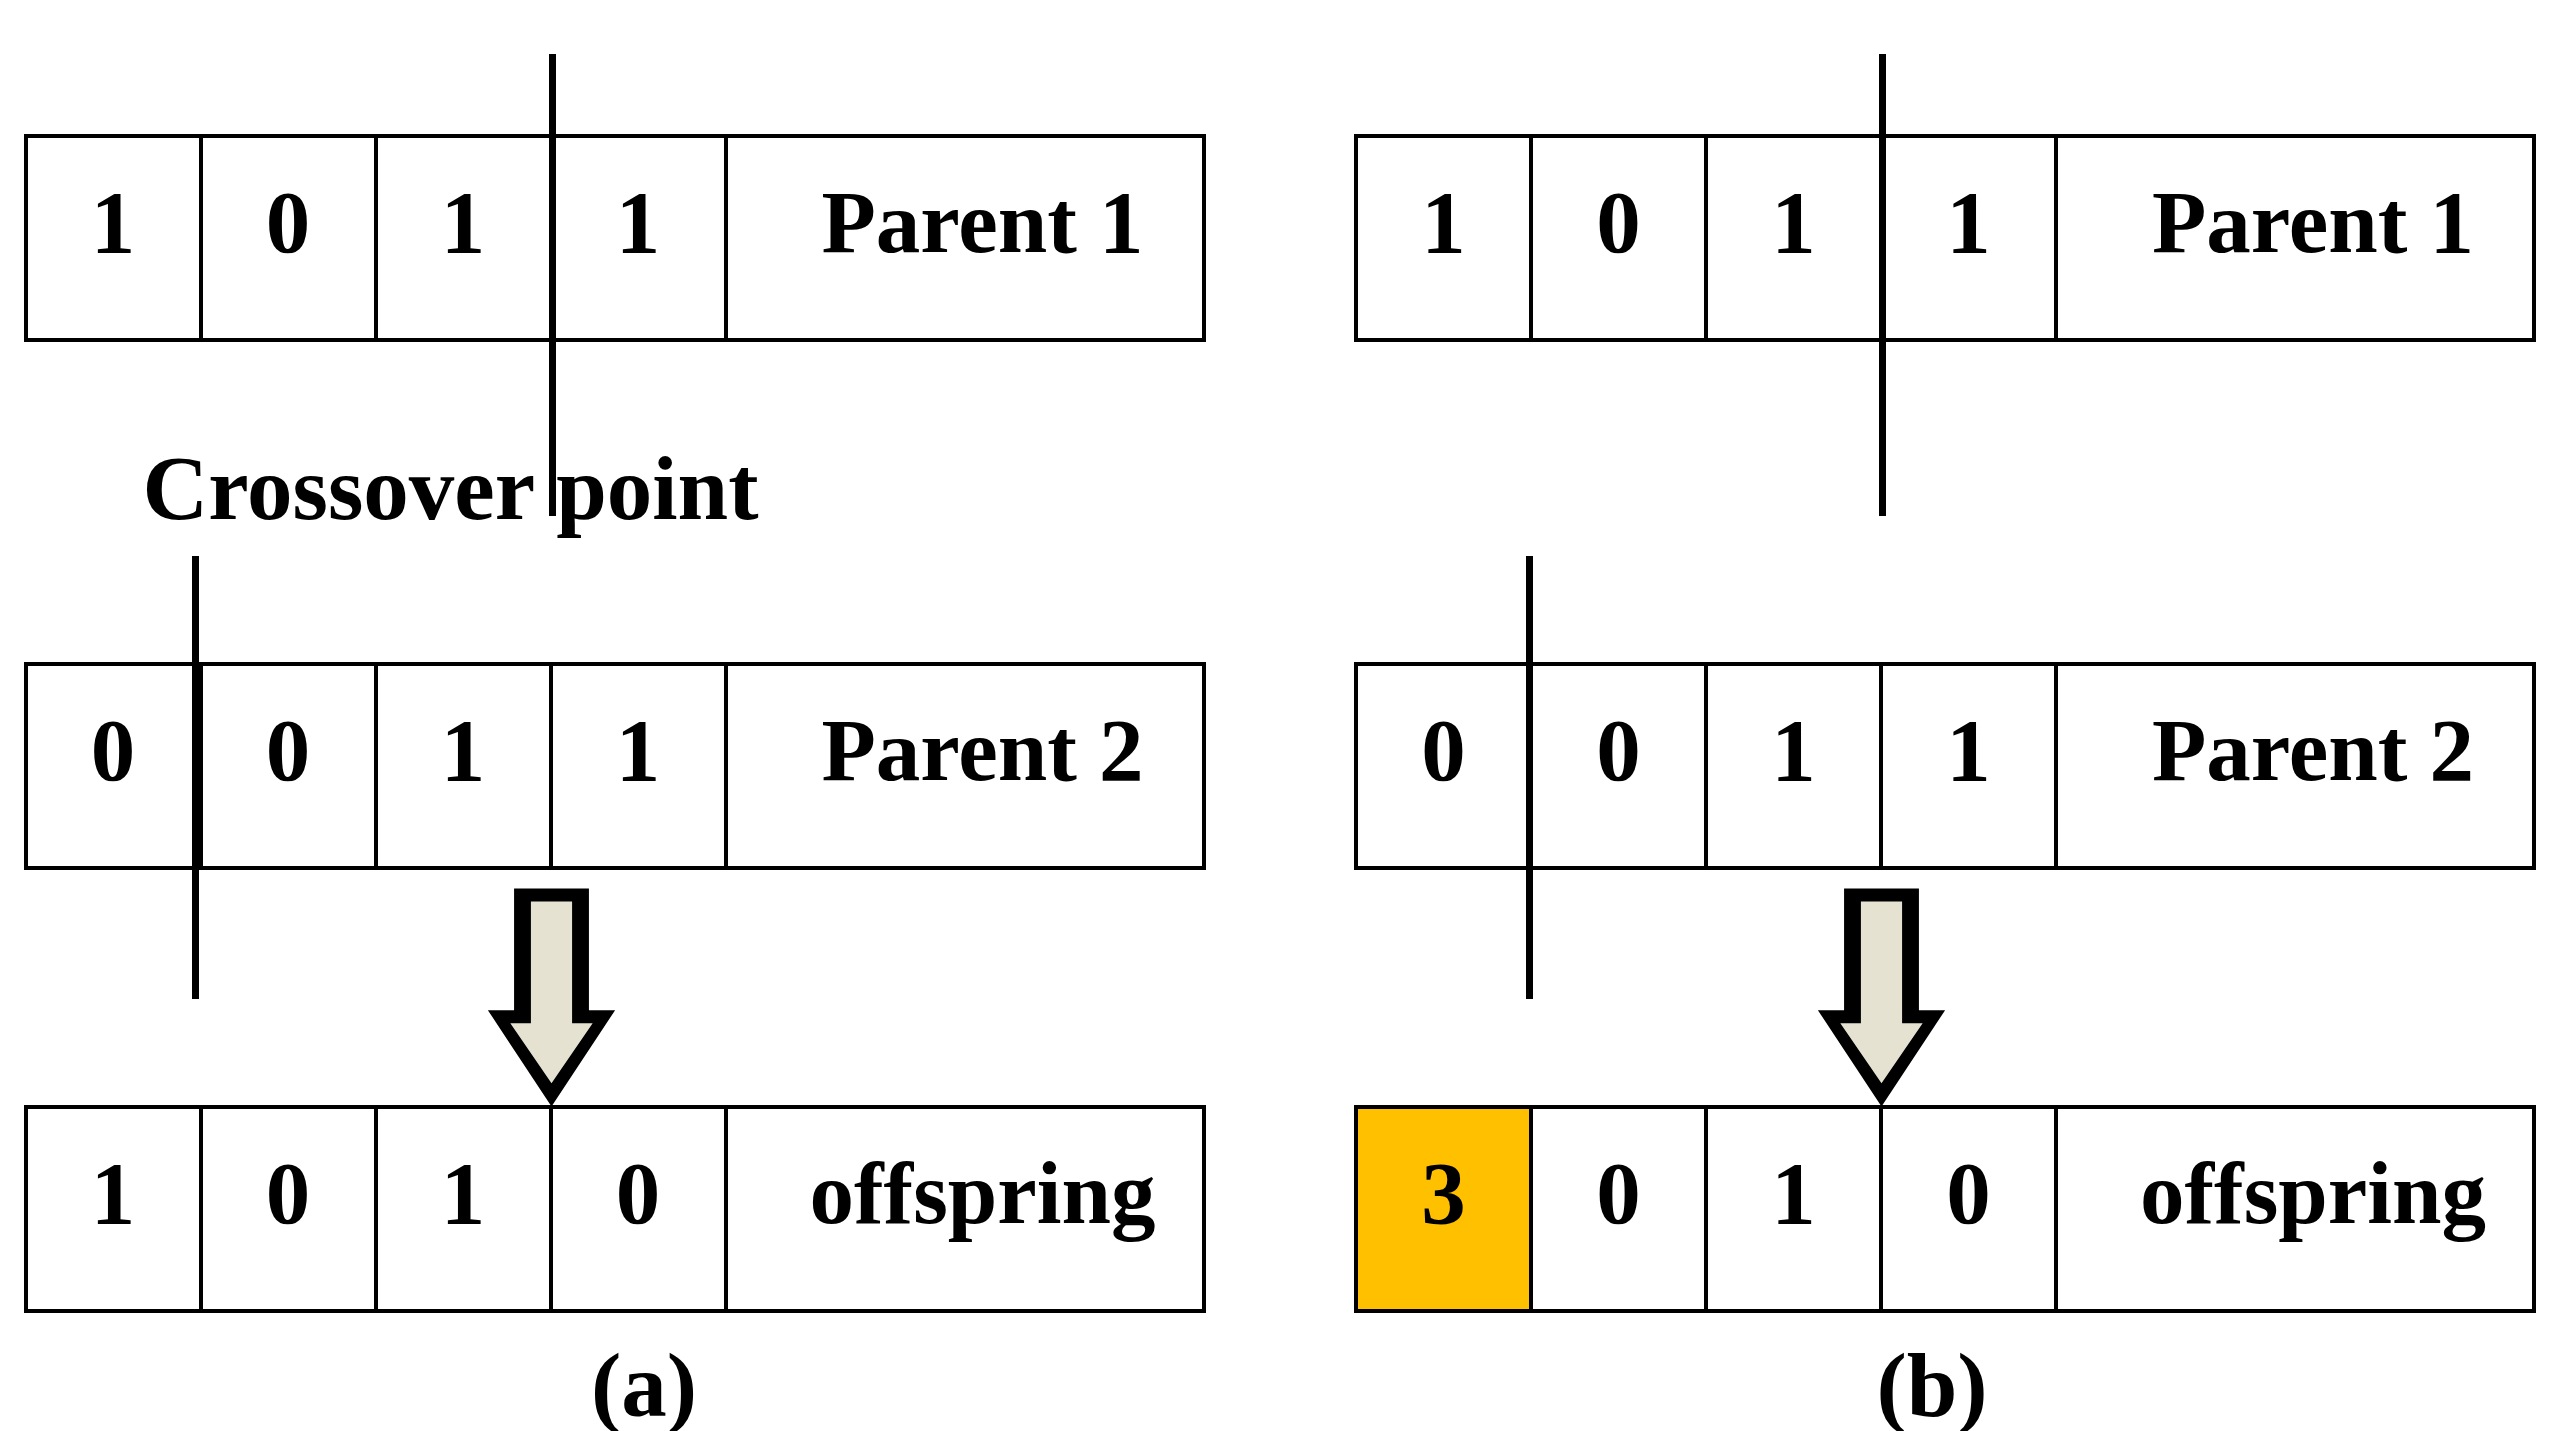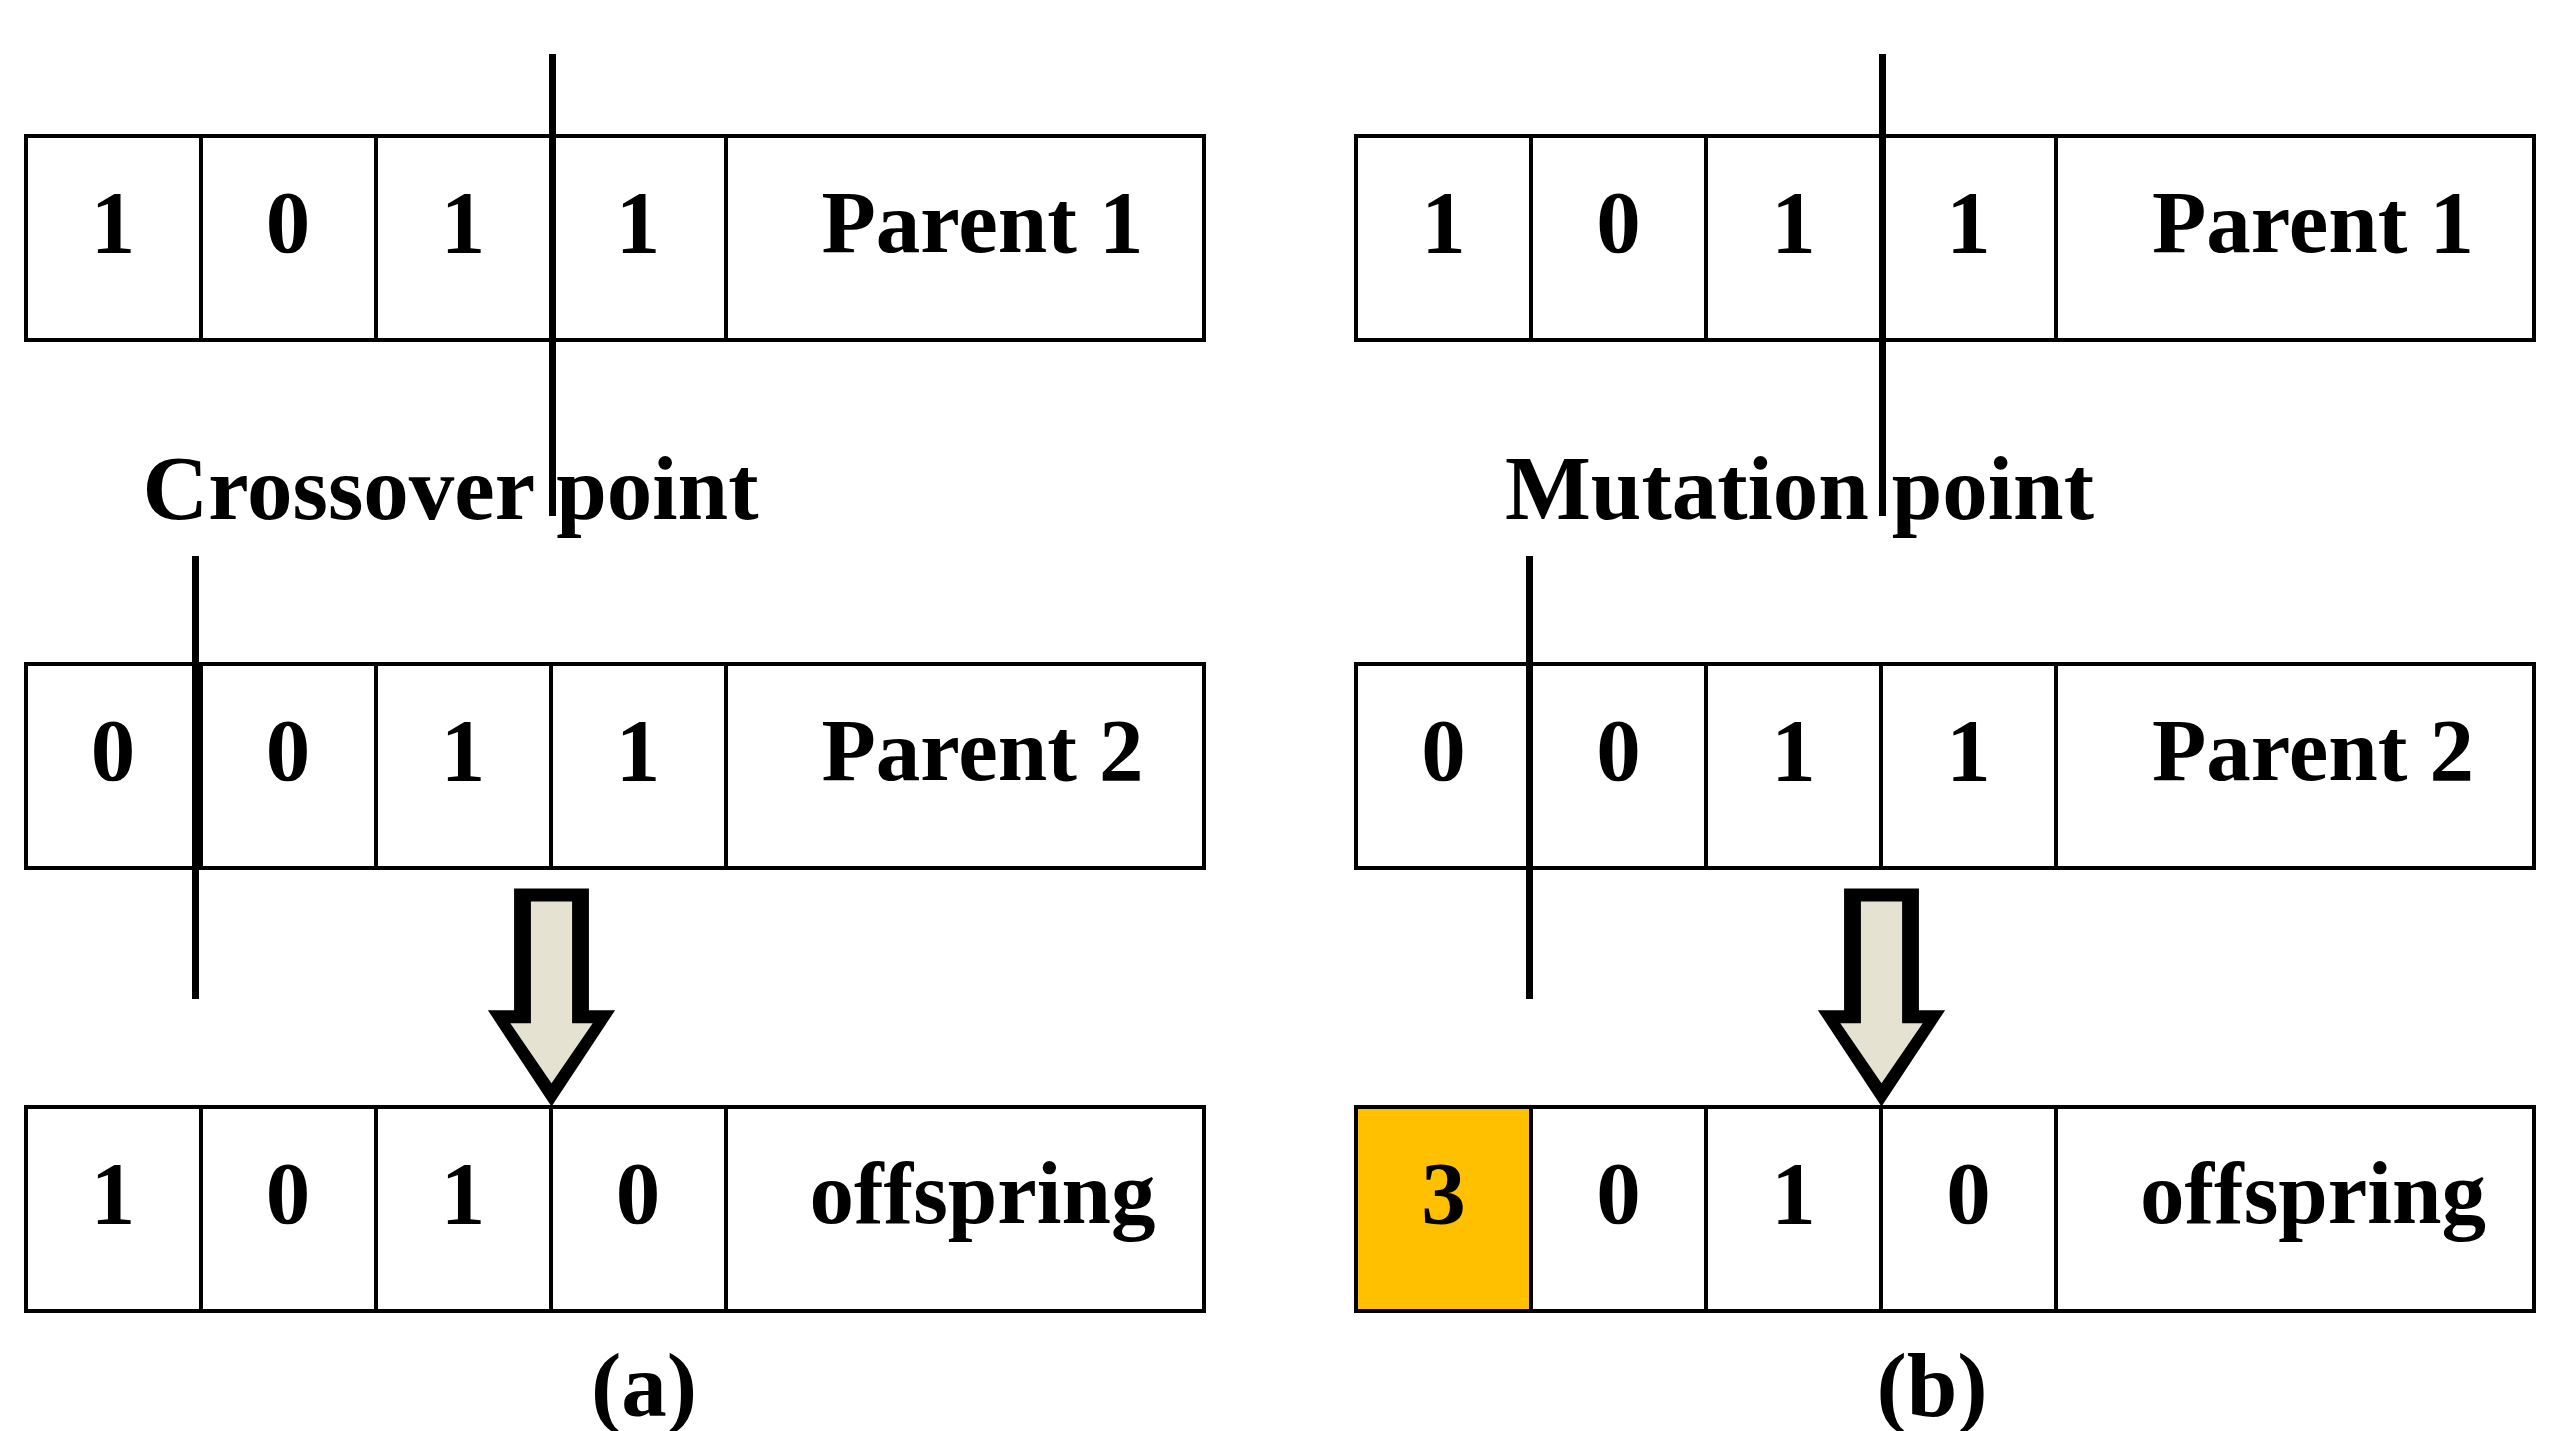--- a/index.html
+++ b/index.html
@@ -116,21 +116,20 @@
     <div class="vline" style="left:591px; top:54px; height:462px;"></div>
 
     <div class="generow" style="left:66px; top:134px;">
       <div class="cell">1</div>
       <div class="cell">0</div>
       <div class="cell">1</div>
       <div class="cell">1</div>
       <div class="cell labelcell">Parent 1</div>
     </div>
 
-    <div class="pointlabel" style="left:183px; top:439px;">Mutation point</div>
 
     <div class="vline" style="left:238px; top:556px; height:443px;"></div>
 
     <div class="generow" style="left:66px; top:662px;">
       <div class="cell">0</div>
       <div class="cell">0</div>
       <div class="cell">1</div>
       <div class="cell">1</div>
       <div class="cell labelcell">Parent 2</div>
     </div>

